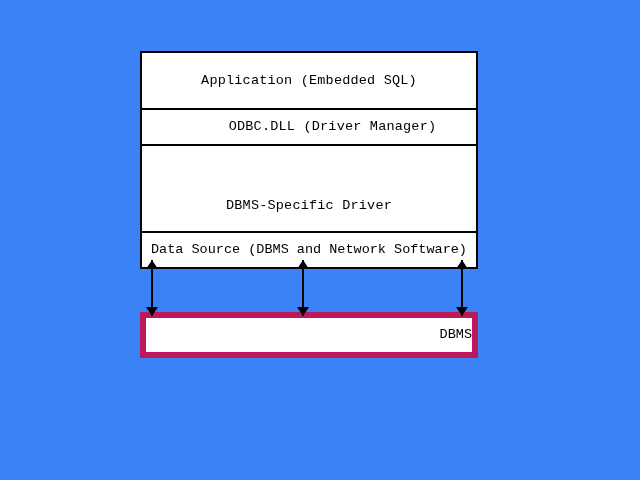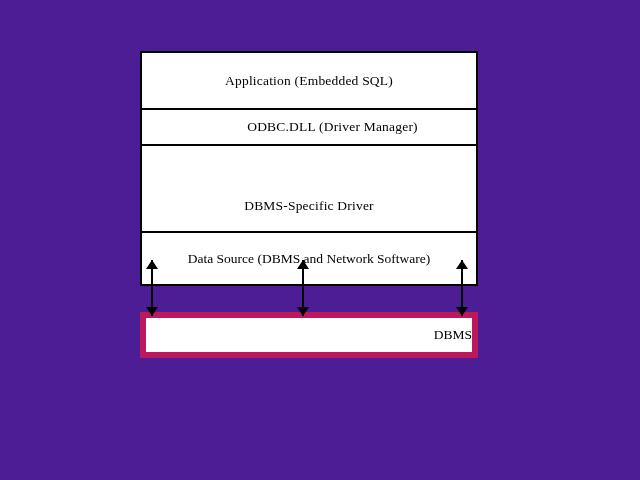--- a/index.html
+++ b/index.html
@@ -5,23 +5,23 @@
 <style>
   html, body {
     margin: 0;
     padding: 0;
     background: #ffffff;
   }
   #canvas {
     position: relative;
     width: 640px;
     height: 480px;
-    background: #4c1d95;
+    background: #3b82f6;
     overflow: hidden;
-    font-family: Liberation Serif, serif;
+    font-family: Liberation Mono, monospace;
   }
 
   
   .layer-stack {
     position: absolute;
     left: 140px;
     top: 51px;
     width: 338px;
     border: 2px solid #000000;
     box-sizing: border-box;
@@ -42,21 +42,21 @@
     font-size: 13.5px;
     color: #000000;
     line-height: 1;
     white-space: nowrap;
     letter-spacing: 0.2px;
   }
   
   .layer-box.h-app   { height: 57px; }
   .layer-box.h-mgr   { height: 36px; padding-left: 47px; }
   .layer-box.h-drv   { height: 52px; margin-top: 35px; }
-  .layer-box.h-src   { height: 51px; text-align: center; }
+  .layer-box.h-src   { height: 34px; text-align: center; }
   .layer-box.h-src .layer-label { font-size: 13.5px; letter-spacing: 0px; }
 
   
   .dbms-box {
     position: absolute;
     left: 140px;
     top: 312px;
     width: 338px;
     height: 46px;
     box-sizing: border-box;

